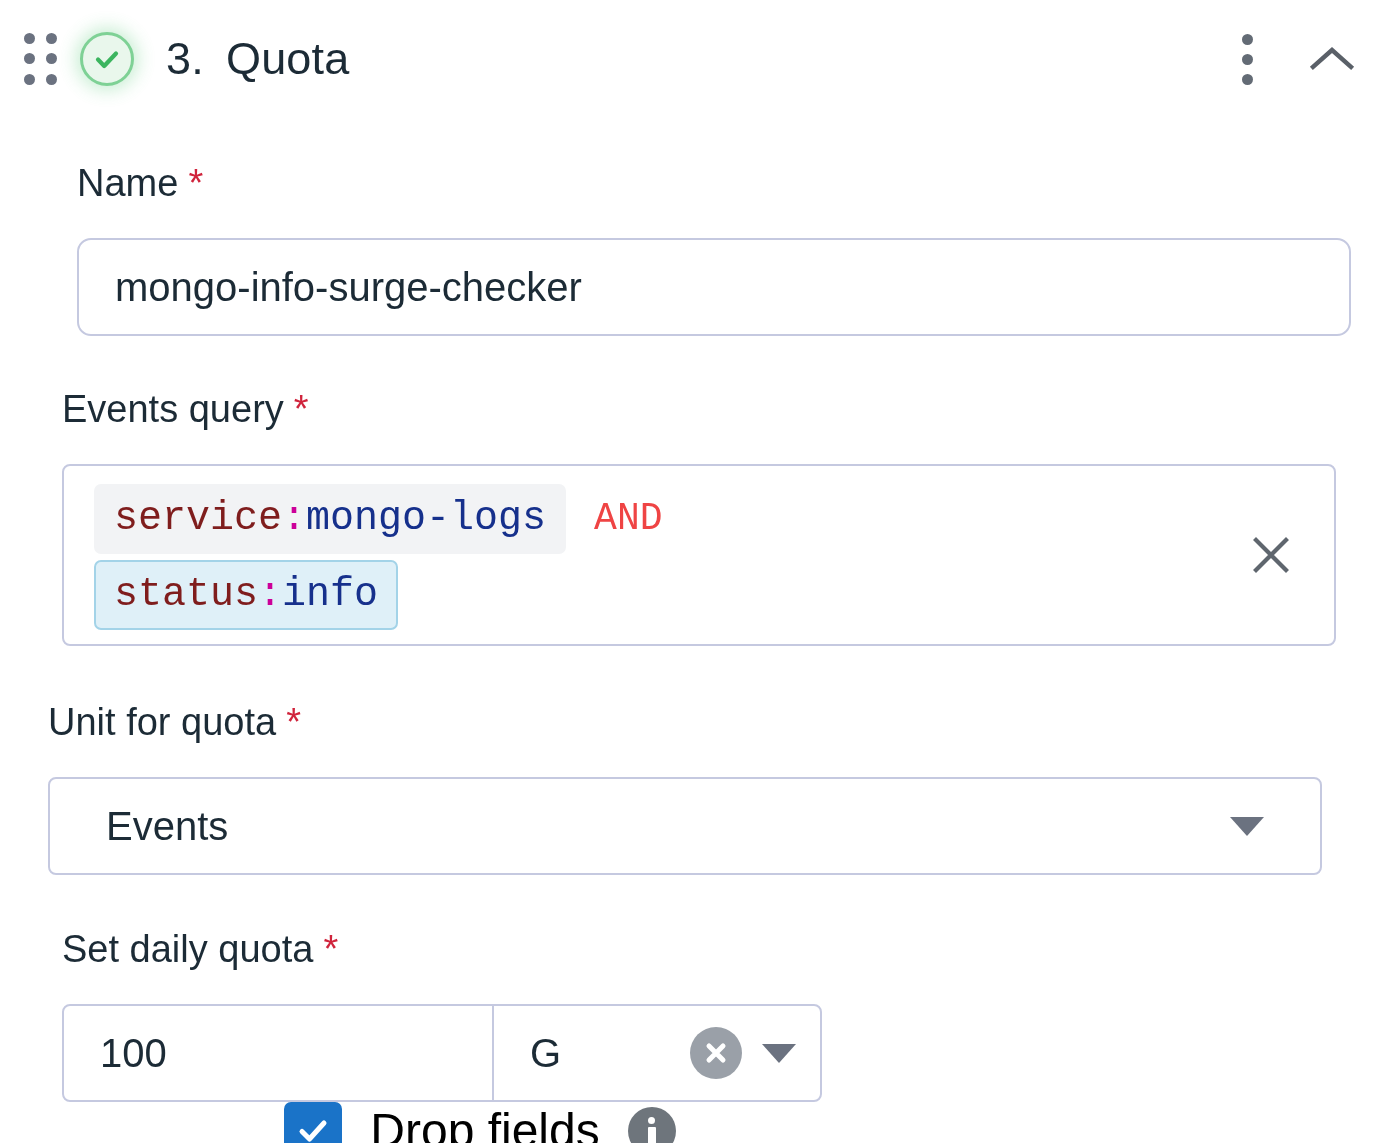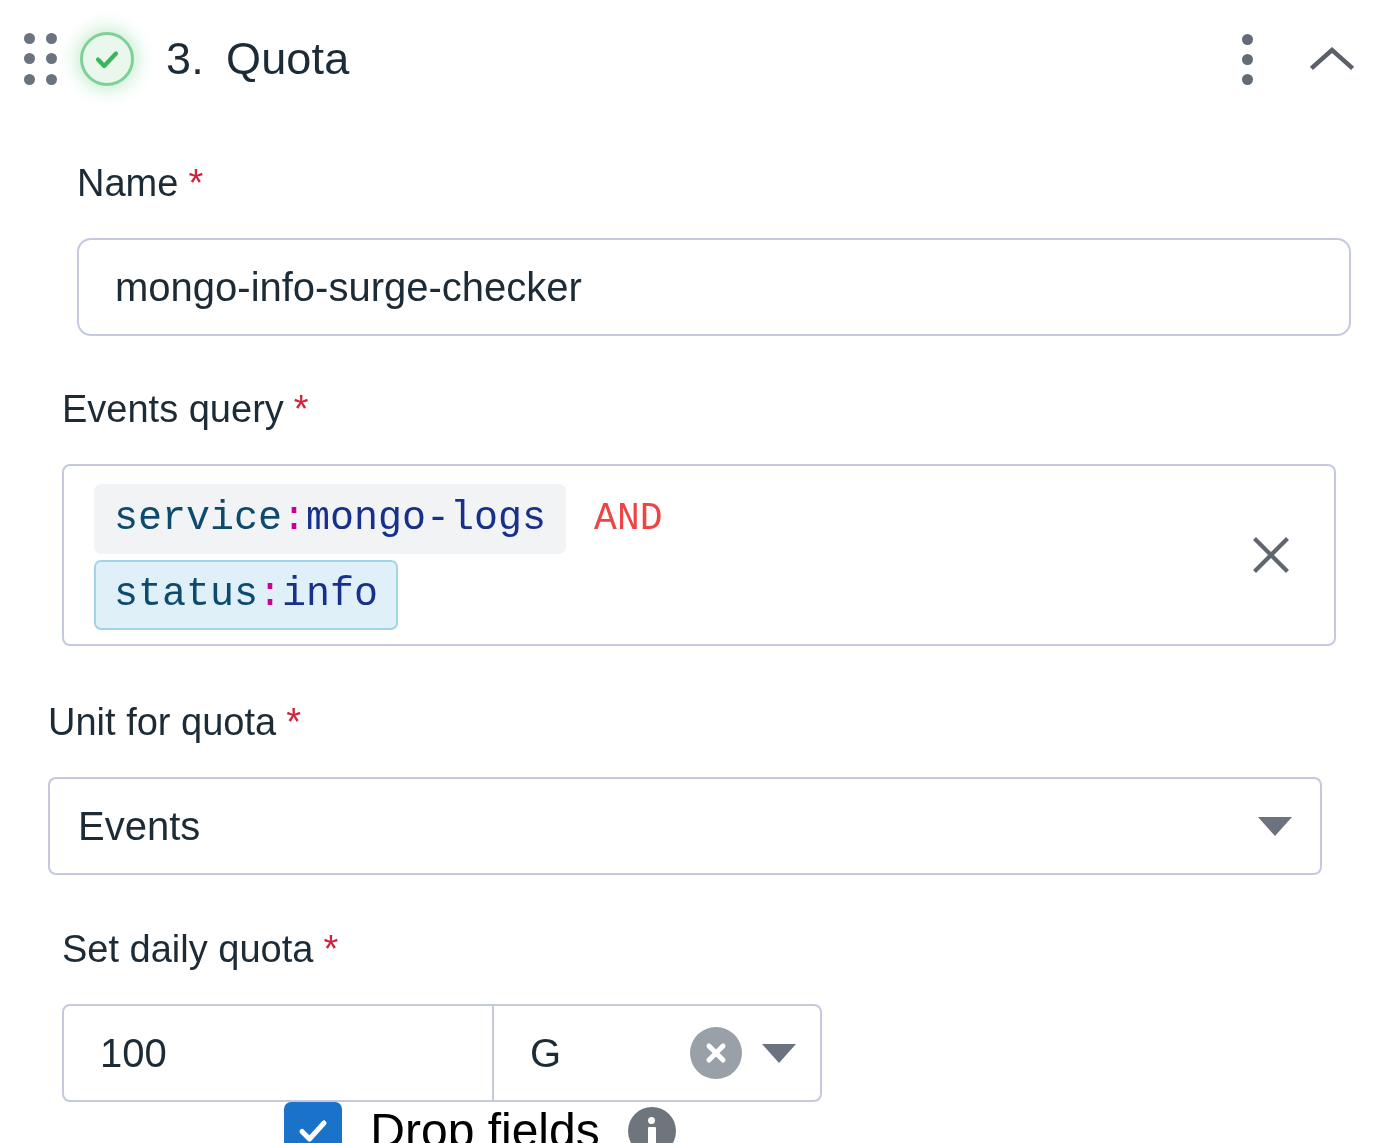--- a/index.html
+++ b/index.html
@@ -158,42 +158,42 @@
     font-family: "Liberation Mono", monospace;
     font-size: 40px;
     line-height: 1;
     padding: 13px 18px;
     border-radius: 7px;
     white-space: nowrap;
     box-sizing: border-box;
   }
   .token.plain  { background: #f2f3f5; border: 2px solid transparent; }
   .token.active { background: #dff0f8; border: 2px solid #a3d3e8; }
-  .tok-key   { color: #0c4a6e; }
+  .tok-key   { color: #7f1d1d; }
   .tok-colon { color: #cc0099; }
   .tok-val   { color: #16308c; }
   .op-and {
     font-family: "Liberation Mono", monospace;
     font-size: 38px;
     color: #ef4444;
     line-height: 1;
     white-space: nowrap;
   }
   .clear-x {
     position: absolute;
     right: 34px; top: 50%;
     transform: translateY(-50%);
     width: 58px; height: 58px;
     display: flex; align-items: center; justify-content: center;
     cursor: pointer;
   }
 
   
   .f-unit        { left: 48px; top: 585px; }
-  .f-unit .box   { width: 1274px; height: 98px; padding: 0 28px; margin-top: 36px; justify-content: space-between; }
+  .f-unit .box   { width: 1274px; height: 98px; padding: 0 56px; margin-top: 36px; justify-content: space-between; }
   .caret-down {
     width: 0; height: 0;
     border-left: 17px solid transparent;
     border-right: 17px solid transparent;
     border-top: 19px solid #6b7280;
     cursor: pointer;
   }
 
   
   .f-quota       { left: 62px; top: 812px; }

